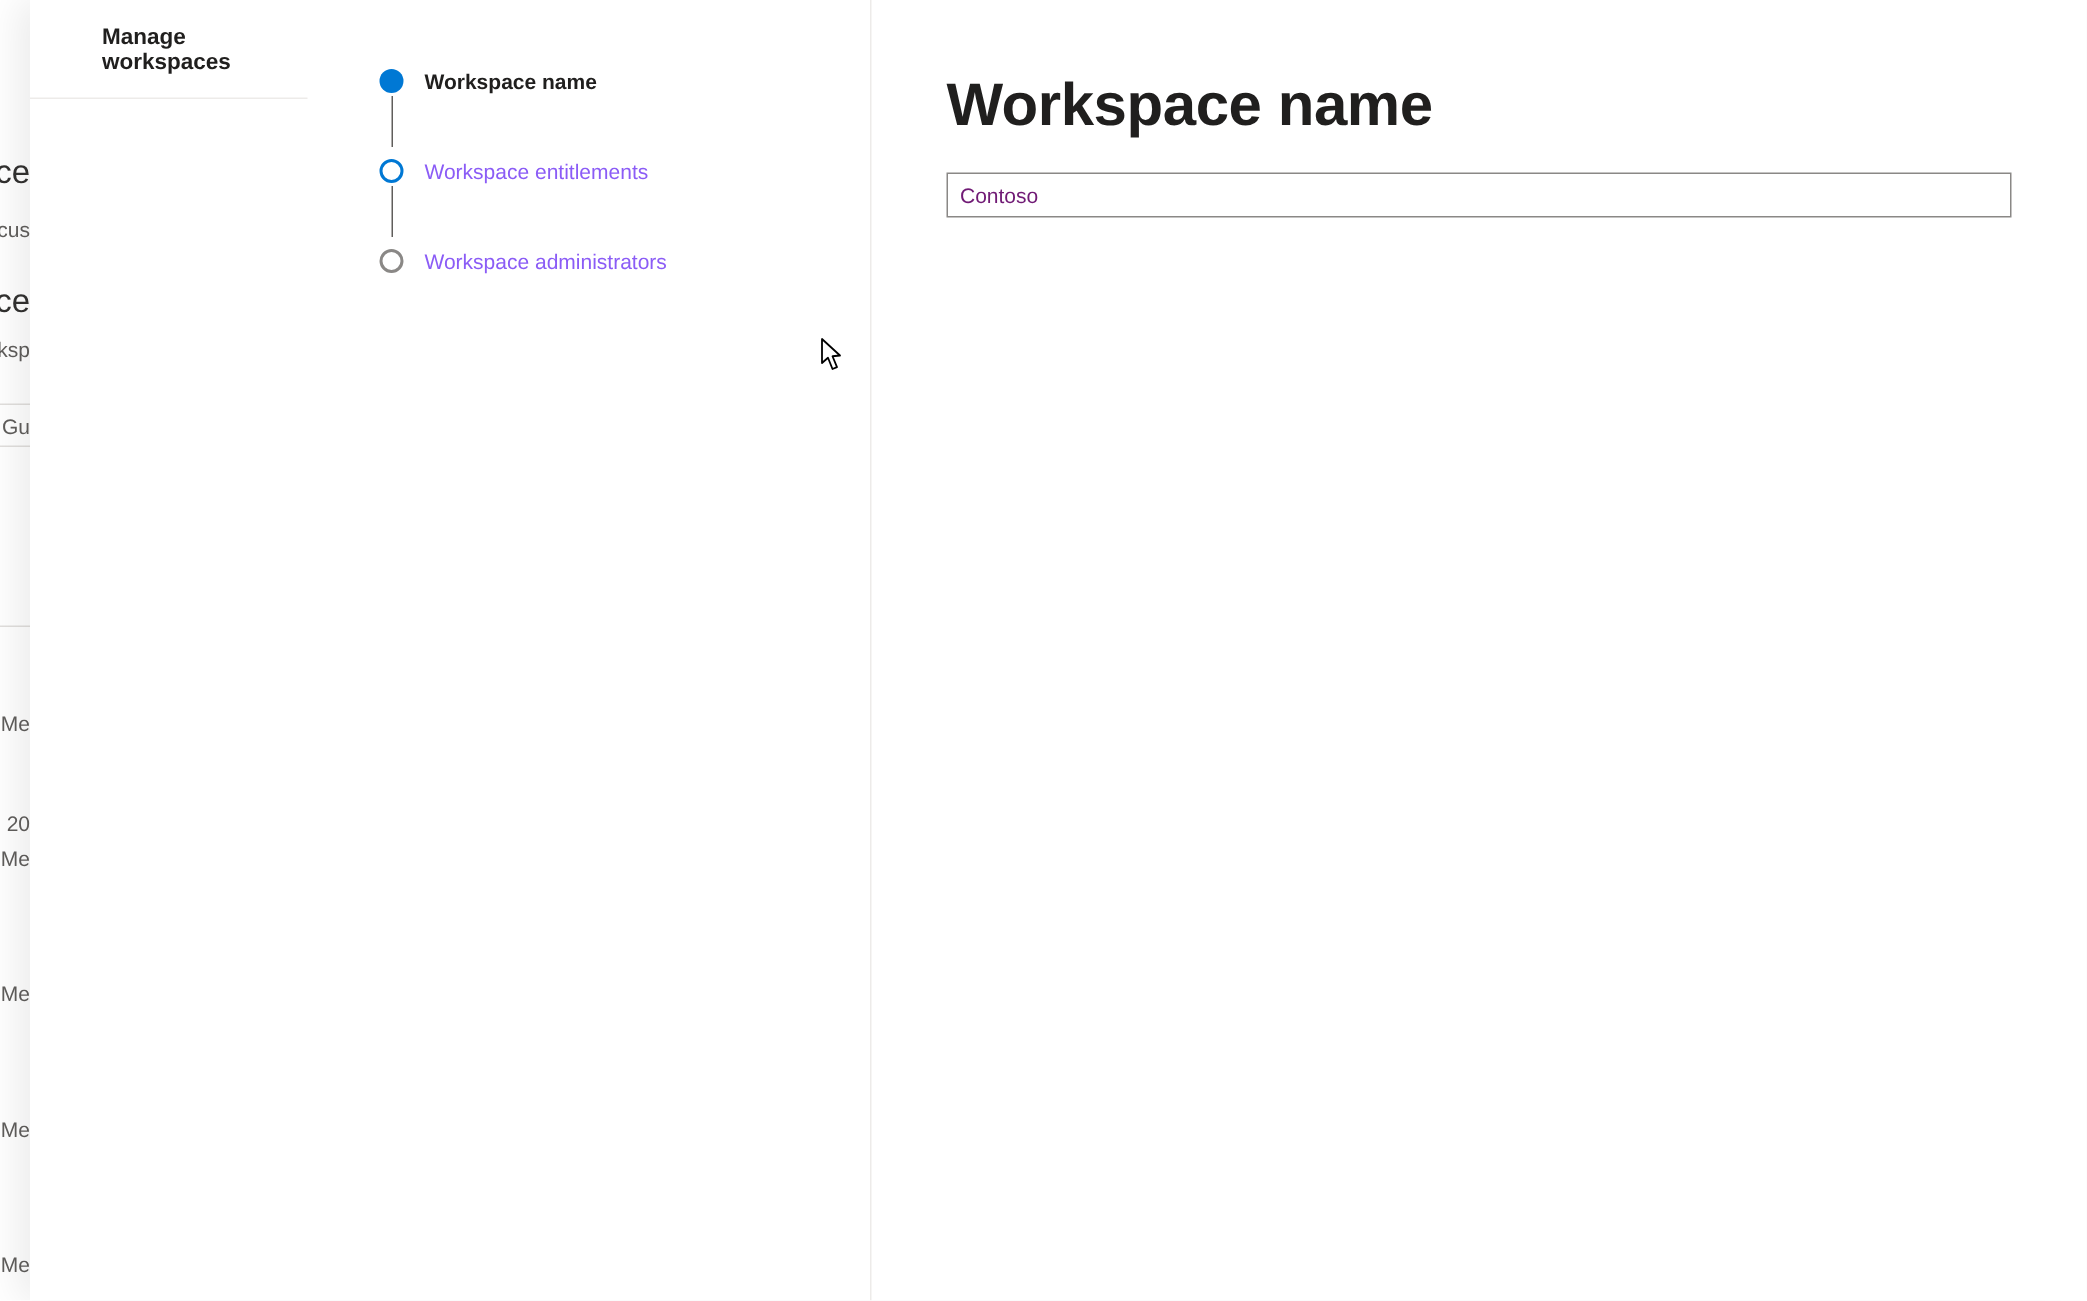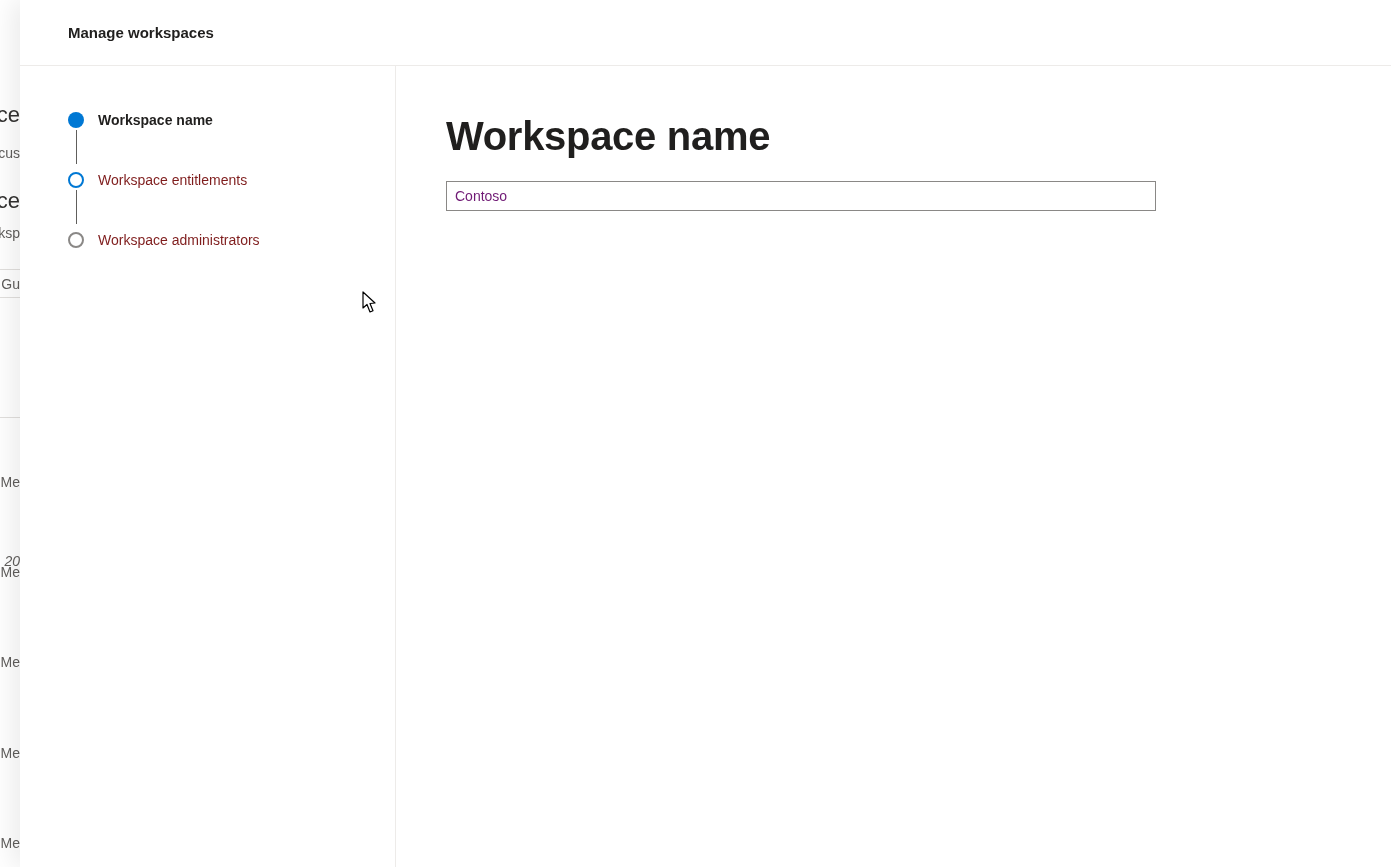--- a/index.html
+++ b/index.html
@@ -49,21 +49,21 @@
     
     .modal-panel {
       position: absolute;
       left: 20px;
       top: 0;
       right: 0;
       bottom: 0;
       background: #ffffff;
       box-shadow: -8px 0 24px rgba(0,0,0,0.08);
       display: flex;
-      flex-direction: column;
+      flex-direction: row;
     }
     
     .modal-header {
       height: 66px;
       border-bottom: 1px solid #edebe9;
       display: flex;
       align-items: center;
       padding-left: 48px;
     }
     .modal-header-title {
@@ -122,21 +122,21 @@
       background: #ffffff;
       border: 2px solid #0078d4;
     }
     .step-indicator.inactive {
       background: #ffffff;
       border: 2px solid #8a8886;
     }
     
     .step-label {
       font-size: 14px;
-      color: #7f1d1d;
+      color: #8b5cf6;
     }
     .step.active .step-label {
       font-weight: 600;
       color: #201f1e;
     }
     
     
     .main-content {
       flex: 1;
       padding: 48px 50px;
@@ -174,21 +174,21 @@
 <div class="background-panel">
   <div class="bg-item large" style="top:102px;">ce</div>
   <div class="bg-item" style="top:145px;">cus</div>
   <div class="bg-item large" style="top:188px;">ce</div>
   <div class="bg-item" style="top:225px;">rksp</div>
   <div class="bg-divider" style="top:269px;"></div>
   <div class="bg-item" style="top:276px;"> Gu</div>
   <div class="bg-divider" style="top:297px;"></div>
   <div class="bg-divider" style="top:417px;"></div>
   <div class="bg-item" style="top:474px;">Me</div>
-  <div class="bg-item" style="top:553px;font-style:italic;">20</div>
+  <div class="bg-item" style="top:541px;">20</div>
   <div class="bg-item" style="top:564px;">Me</div>
   <div class="bg-item" style="top:654px;">Me</div>
   <div class="bg-item" style="top:745px;">Me</div>
   <div class="bg-item" style="top:835px;">Me</div>
 </div>
 
 <div class="modal-panel">
 
   <div class="modal-header">
     <span class="modal-header-title">Manage workspaces</span>

